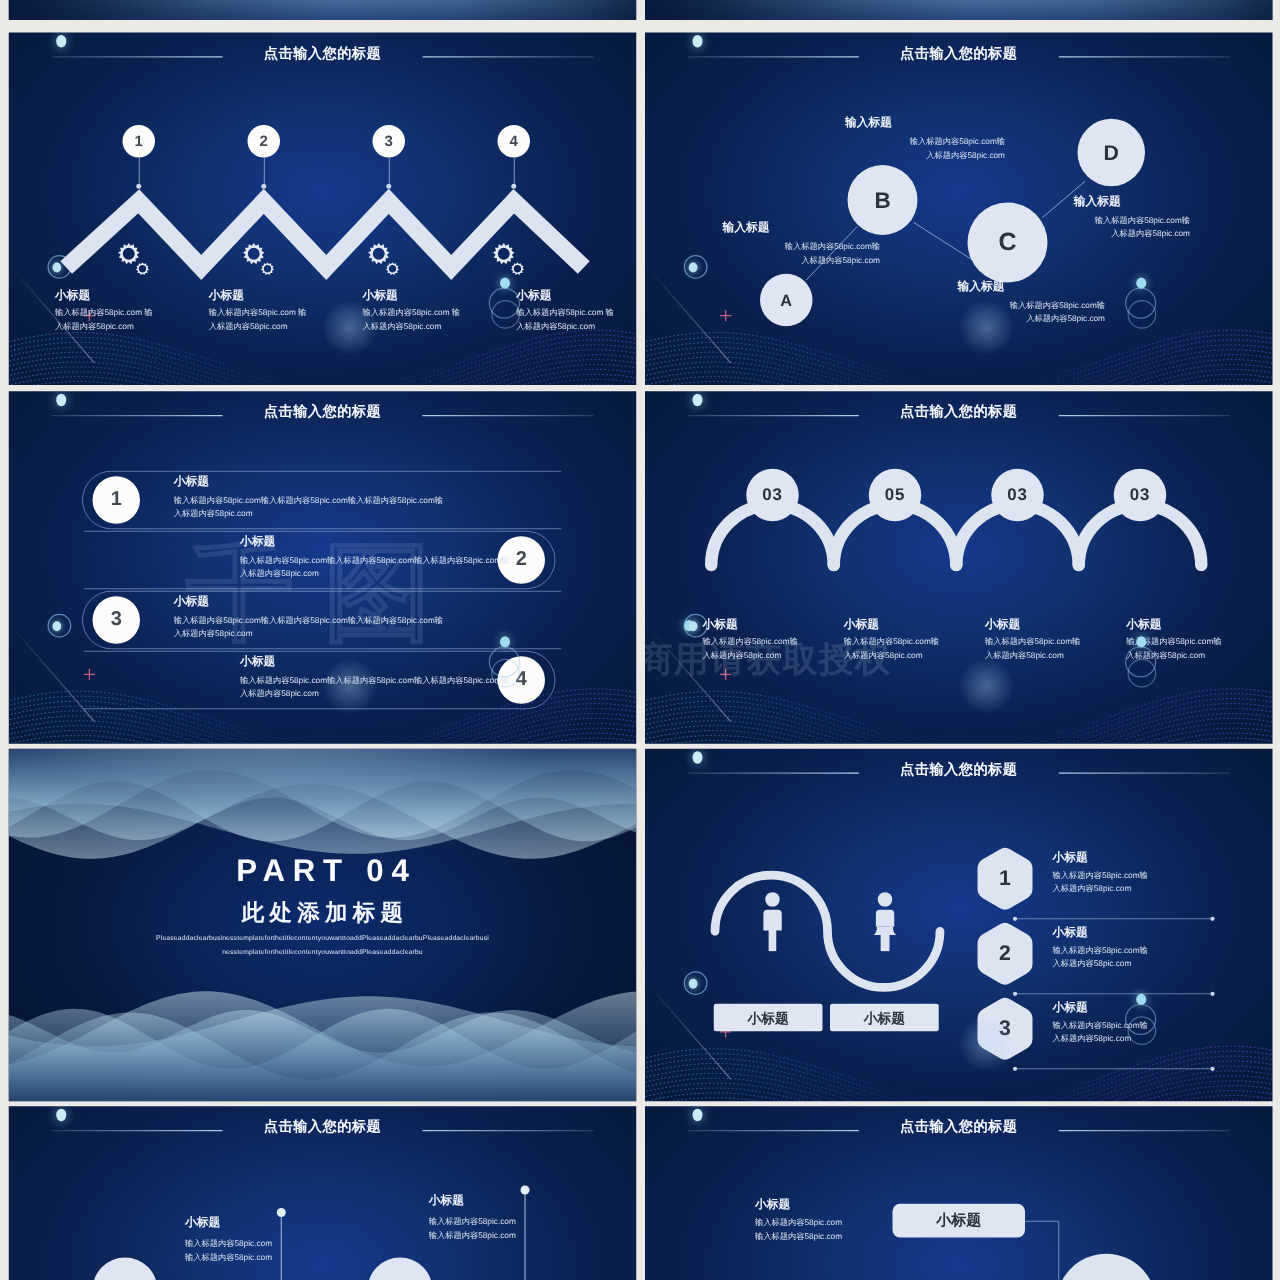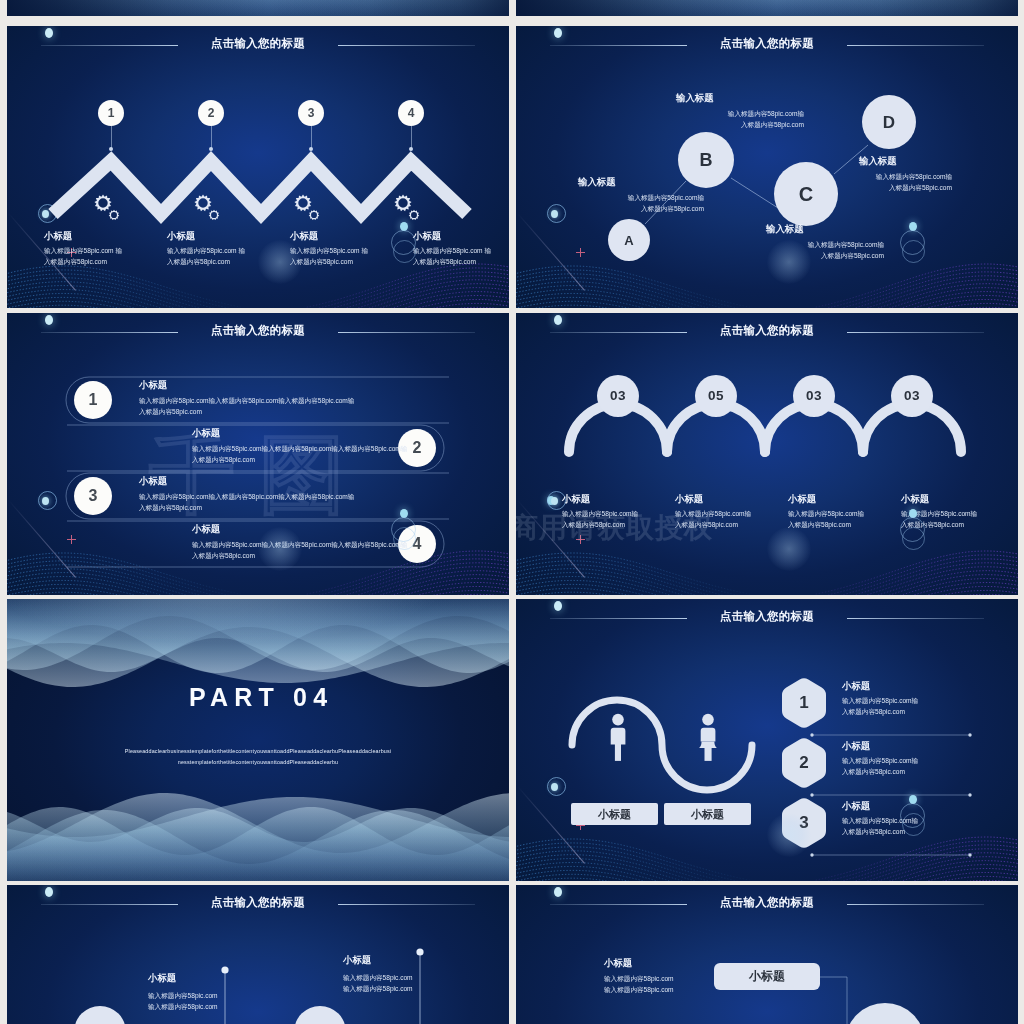--- a/index.html
+++ b/index.html
@@ -448,20 +448,21 @@
         <path d="M -20 -40 L -20.0 62.7 L -16.0 64.3 L -12.0 65.8 L -8.0 67.1 L -4.0 68.2 L 0.0 69.2 L 4.0 69.9 L 8.0 70.5 L 12.0 70.8 L 16.0 71.0 L 20.0 70.9 L 24.0 70.7 L 28.0 70.2 L 32.0 69.6 L 36.0 68.7 L 40.0 67.7 L 44.0 66.5 L 48.0 65.1 L 52.0 63.6 L 56.0 61.9 L 60.0 60.1 L 64.0 58.1 L 68.0 56.1 L 72.0 53.9 L 76.0 51.7 L 80.0 49.4 L 84.0 47.1 L 88.0 44.8 L 92.0 42.4 L 96.0 40.1 L 100.0 37.8 L 104.0 35.5 L 108.0 33.3 L 112.0 31.2 L 116.0 29.2 L 120.0 27.3 L 124.0 25.5 L 128.0 23.9 L 132.0 22.4 L 136.0 21.1 L 140.0 19.9 L 144.0 18.9 L 148.0 18.2 L 152.0 17.6 L 156.0 17.2 L 160.0 17.0 L 164.0 17.0 L 168.0 17.3 L 172.0 17.7 L 176.0 18.3 L 180.0 19.1 L 184.0 20.1 L 188.0 21.3 L 192.0 22.7 L 196.0 24.2 L 200.0 25.9 L 204.0 27.7 L 208.0 29.6 L 212.0 31.7 L 216.0 33.8 L 220.0 36.0 L 224.0 38.3 L 228.0 40.6 L 232.0 42.9 L 236.0 45.3 L 240.0 47.6 L 244.0 49.9 L 248.0 52.2 L 252.0 54.4 L 256.0 56.5 L 260.0 58.5 L 264.0 60.5 L 268.0 62.3 L 272.0 63.9 L 276.0 65.4 L 280.0 66.8 L 284.0 67.9 L 288.0 68.9 L 292.0 69.7 L 296.0 70.4 L 300.0 70.8 L 304.0 71.0 L 308.0 71.0 L 312.0 70.8 L 316.0 70.4 L 320.0 69.8 L 324.0 69.0 L 328.0 68.0 L 332.0 66.8 L 336.0 65.5 L 340.0 64.0 L 344.0 62.3 L 348.0 60.5 L 352.0 58.6 L 356.0 56.6 L 360.0 54.5 L 364.0 52.3 L 368.0 50.0 L 372.0 47.7 L 376.0 45.4 L 380.0 43.0 L 384.0 40.7 L 388.0 38.4 L 392.0 36.1 L 396.0 33.9 L 400.0 31.8 L 404.0 29.7 L 408.0 27.8 L 412.0 26.0 L 416.0 24.3 L 420.0 22.8 L 424.0 21.4 L 428.0 20.2 L 432.0 19.2 L 436.0 18.3 L 440.0 17.7 L 444.0 17.3 L 448.0 17.0 L 452.0 17.0 L 456.0 17.2 L 460.0 17.6 L 464.0 18.1 L 468.0 18.9 L 472.0 19.9 L 476.0 21.0 L 480.0 22.3 L 484.0 23.8 L 488.0 25.4 L 492.0 27.2 L 496.0 29.1 L 500.0 31.1 L 504.0 33.2 L 508.0 35.4 L 512.0 37.7 L 516.0 40.0 L 520.0 42.3 L 522 -40 Z" fill="url(#gt)"></path>
         <path d="M -20 -40 L -20.0 41.1 L -16.0 40.2 L -12.0 39.6 L -8.0 39.2 L -4.0 39.0 L 0.0 39.1 L 4.0 39.4 L 8.0 39.9 L 12.0 40.6 L 16.0 41.6 L 20.0 42.7 L 24.0 44.1 L 28.0 45.6 L 32.0 47.2 L 36.0 49.0 L 40.0 50.9 L 44.0 52.8 L 48.0 54.8 L 52.0 56.8 L 56.0 58.8 L 60.0 60.7 L 64.0 62.6 L 68.0 64.4 L 72.0 66.1 L 76.0 67.6 L 80.0 69.0 L 84.0 70.2 L 88.0 71.2 L 92.0 72.0 L 96.0 72.6 L 100.0 72.9 L 104.0 73.0 L 108.0 72.9 L 112.0 72.5 L 116.0 71.9 L 120.0 71.1 L 124.0 70.1 L 128.0 68.9 L 132.0 67.5 L 136.0 65.9 L 140.0 64.3 L 144.0 62.5 L 148.0 60.6 L 152.0 58.6 L 156.0 56.6 L 160.0 54.6 L 164.0 52.6 L 168.0 50.7 L 172.0 48.9 L 176.0 47.1 L 180.0 45.5 L 184.0 44.0 L 188.0 42.6 L 192.0 41.5 L 196.0 40.6 L 200.0 39.8 L 204.0 39.3 L 208.0 39.1 L 212.0 39.0 L 216.0 39.2 L 220.0 39.6 L 224.0 40.3 L 228.0 41.2 L 232.0 42.2 L 236.0 43.5 L 240.0 45.0 L 244.0 46.5 L 248.0 48.3 L 252.0 50.1 L 256.0 52.0 L 260.0 54.0 L 264.0 56.0 L 268.0 58.0 L 272.0 59.9 L 276.0 61.8 L 280.0 63.7 L 284.0 65.4 L 288.0 67.0 L 292.0 68.5 L 296.0 69.7 L 300.0 70.8 L 304.0 71.7 L 308.0 72.3 L 312.0 72.8 L 316.0 73.0 L 320.0 73.0 L 324.0 72.7 L 328.0 72.2 L 332.0 71.5 L 336.0 70.5 L 340.0 69.4 L 344.0 68.1 L 348.0 66.6 L 352.0 65.0 L 356.0 63.2 L 360.0 61.3 L 364.0 59.4 L 368.0 57.4 L 372.0 55.4 L 376.0 53.4 L 380.0 51.5 L 384.0 49.6 L 388.0 47.8 L 392.0 46.1 L 396.0 44.5 L 400.0 43.2 L 404.0 41.9 L 408.0 40.9 L 412.0 40.1 L 416.0 39.5 L 420.0 39.1 L 424.0 39.0 L 428.0 39.1 L 432.0 39.4 L 436.0 40.0 L 440.0 40.8 L 444.0 41.8 L 448.0 43.0 L 452.0 44.3 L 456.0 45.9 L 460.0 47.6 L 464.0 49.3 L 468.0 51.2 L 472.0 53.2 L 476.0 55.2 L 480.0 57.2 L 484.0 59.1 L 488.0 61.1 L 492.0 62.9 L 496.0 64.7 L 500.0 66.4 L 504.0 67.9 L 508.0 69.2 L 512.0 70.4 L 516.0 71.4 L 520.0 72.1 L 522 -40 Z" fill="url(#gt)"></path>
         <path d="M -20 322 L -20.0 254.0 L -16.0 254.0 L -12.0 253.8 L -8.0 253.5 L -4.0 253.0 L 0.0 252.4 L 4.0 251.6 L 8.0 250.7 L 12.0 249.7 L 16.0 248.5 L 20.0 247.2 L 24.0 245.8 L 28.0 244.3 L 32.0 242.6 L 36.0 240.9 L 40.0 239.1 L 44.0 237.2 L 48.0 235.3 L 52.0 233.2 L 56.0 231.2 L 60.0 229.1 L 64.0 227.0 L 68.0 224.8 L 72.0 222.7 L 76.0 220.5 L 80.0 218.4 L 84.0 216.3 L 88.0 214.3 L 92.0 212.3 L 96.0 210.3 L 100.0 208.5 L 104.0 206.7 L 108.0 205.0 L 112.0 203.4 L 116.0 201.9 L 120.0 200.5 L 124.0 199.2 L 128.0 198.1 L 132.0 197.1 L 136.0 196.2 L 140.0 195.5 L 144.0 194.9 L 148.0 194.4 L 152.0 194.1 L 156.0 194.0 L 160.0 194.0 L 164.0 194.2 L 168.0 194.5 L 172.0 195.0 L 176.0 195.6 L 180.0 196.4 L 184.0 197.3 L 188.0 198.3 L 192.0 199.5 L 196.0 200.8 L 200.0 202.2 L 204.0 203.8 L 208.0 205.4 L 212.0 207.1 L 216.0 208.9 L 220.0 210.8 L 224.0 212.8 L 228.0 214.8 L 232.0 216.9 L 236.0 219.0 L 240.0 221.1 L 244.0 223.2 L 248.0 225.4 L 252.0 227.5 L 256.0 229.6 L 260.0 231.7 L 264.0 233.8 L 268.0 235.8 L 272.0 237.7 L 276.0 239.6 L 280.0 241.4 L 284.0 243.1 L 288.0 244.7 L 292.0 246.2 L 296.0 247.5 L 300.0 248.8 L 304.0 250.0 L 308.0 251.0 L 312.0 251.8 L 316.0 252.6 L 320.0 253.1 L 324.0 253.6 L 328.0 253.9 L 332.0 254.0 L 336.0 254.0 L 340.0 253.8 L 344.0 253.5 L 348.0 253.0 L 352.0 252.4 L 356.0 251.6 L 360.0 250.7 L 364.0 249.6 L 368.0 248.5 L 372.0 247.2 L 376.0 245.7 L 380.0 244.2 L 384.0 242.6 L 388.0 240.8 L 392.0 239.0 L 396.0 237.1 L 400.0 235.2 L 404.0 233.2 L 408.0 231.1 L 412.0 229.0 L 416.0 226.9 L 420.0 224.7 L 424.0 222.6 L 428.0 220.5 L 432.0 218.3 L 436.0 216.3 L 440.0 214.2 L 444.0 212.2 L 448.0 210.3 L 452.0 208.4 L 456.0 206.6 L 460.0 204.9 L 464.0 203.3 L 468.0 201.8 L 472.0 200.4 L 476.0 199.2 L 480.0 198.0 L 484.0 197.0 L 488.0 196.2 L 492.0 195.4 L 496.0 194.8 L 500.0 194.4 L 504.0 194.1 L 508.0 194.0 L 512.0 194.0 L 516.0 194.2 L 520.0 194.5 L 522 322 Z" fill="url(#gb)"></path>
         <path d="M -20 322 L -20.0 237.7 L -16.0 235.4 L -12.0 233.0 L -8.0 230.6 L -4.0 228.2 L 0.0 225.9 L 4.0 223.6 L 8.0 221.4 L 12.0 219.3 L 16.0 217.3 L 20.0 215.5 L 24.0 213.8 L 28.0 212.4 L 32.0 211.1 L 36.0 210.0 L 40.0 209.2 L 44.0 208.5 L 48.0 208.2 L 52.0 208.0 L 56.0 208.1 L 60.0 208.4 L 64.0 209.0 L 68.0 209.8 L 72.0 210.8 L 76.0 212.0 L 80.0 213.5 L 84.0 215.1 L 88.0 216.8 L 92.0 218.8 L 96.0 220.8 L 100.0 223.0 L 104.0 225.3 L 108.0 227.6 L 112.0 230.0 L 116.0 232.4 L 120.0 234.8 L 124.0 237.2 L 128.0 239.5 L 132.0 241.7 L 136.0 243.9 L 140.0 245.9 L 144.0 247.8 L 148.0 249.5 L 152.0 251.0 L 156.0 252.4 L 160.0 253.6 L 164.0 254.5 L 168.0 255.2 L 172.0 255.7 L 176.0 256.0 L 180.0 256.0 L 184.0 255.7 L 188.0 255.3 L 192.0 254.6 L 196.0 253.7 L 200.0 252.5 L 204.0 251.2 L 208.0 249.6 L 212.0 247.9 L 216.0 246.0 L 220.0 244.0 L 224.0 241.9 L 228.0 239.7 L 232.0 237.3 L 236.0 235.0 L 240.0 232.6 L 244.0 230.2 L 248.0 227.8 L 252.0 225.5 L 256.0 223.2 L 260.0 221.0 L 264.0 218.9 L 268.0 217.0 L 272.0 215.2 L 276.0 213.6 L 280.0 212.1 L 284.0 210.9 L 288.0 209.9 L 292.0 209.0 L 296.0 208.5 L 300.0 208.1 L 304.0 208.0 L 308.0 208.1 L 312.0 208.5 L 316.0 209.1 L 320.0 209.9 L 324.0 211.0 L 328.0 212.3 L 332.0 213.7 L 336.0 215.4 L 340.0 217.2 L 344.0 219.1 L 348.0 221.2 L 352.0 223.4 L 356.0 225.7 L 360.0 228.0 L 364.0 230.4 L 368.0 232.8 L 372.0 235.2 L 376.0 237.6 L 380.0 239.9 L 384.0 242.1 L 388.0 244.2 L 392.0 246.2 L 396.0 248.1 L 400.0 249.8 L 404.0 251.3 L 408.0 252.6 L 412.0 253.7 L 416.0 254.6 L 420.0 255.3 L 424.0 255.8 L 428.0 256.0 L 432.0 256.0 L 436.0 255.7 L 440.0 255.2 L 444.0 254.4 L 448.0 253.5 L 452.0 252.3 L 456.0 250.9 L 460.0 249.3 L 464.0 247.6 L 468.0 245.7 L 472.0 243.7 L 476.0 241.5 L 480.0 239.3 L 484.0 237.0 L 488.0 234.6 L 492.0 232.2 L 496.0 229.8 L 500.0 227.4 L 504.0 225.1 L 508.0 222.8 L 512.0 220.7 L 516.0 218.6 L 520.0 216.7 L 522 322 Z" fill="url(#gb)"></path>
         <path d="M -20 322 L -20.0 224.2 L -16.0 225.3 L -12.0 226.3 L -8.0 227.3 L -4.0 228.3 L 0.0 229.3 L 4.0 230.2 L 8.0 231.1 L 12.0 231.9 L 16.0 232.7 L 20.0 233.5 L 24.0 234.2 L 28.0 234.8 L 32.0 235.4 L 36.0 236.0 L 40.0 236.4 L 44.0 236.8 L 48.0 237.2 L 52.0 237.5 L 56.0 237.7 L 60.0 237.9 L 64.0 238.0 L 68.0 238.0 L 72.0 238.0 L 76.0 237.9 L 80.0 237.7 L 84.0 237.5 L 88.0 237.2 L 92.0 236.8 L 96.0 236.4 L 100.0 235.9 L 104.0 235.4 L 108.0 234.8 L 112.0 234.2 L 116.0 233.5 L 120.0 232.7 L 124.0 231.9 L 128.0 231.1 L 132.0 230.2 L 136.0 229.3 L 140.0 228.3 L 144.0 227.3 L 148.0 226.3 L 152.0 225.2 L 156.0 224.2 L 160.0 223.1 L 164.0 221.9 L 168.0 220.8 L 172.0 219.7 L 176.0 218.5 L 180.0 217.4 L 184.0 216.3 L 188.0 215.1 L 192.0 214.0 L 196.0 212.9 L 200.0 211.8 L 204.0 210.7 L 208.0 209.7 L 212.0 208.6 L 216.0 207.6 L 220.0 206.7 L 224.0 205.8 L 228.0 204.9 L 232.0 204.0 L 236.0 203.2 L 240.0 202.5 L 244.0 201.8 L 248.0 201.2 L 252.0 200.6 L 256.0 200.0 L 260.0 199.6 L 264.0 199.2 L 268.0 198.8 L 272.0 198.5 L 276.0 198.3 L 280.0 198.1 L 284.0 198.0 L 288.0 198.0 L 292.0 198.0 L 296.0 198.1 L 300.0 198.3 L 304.0 198.5 L 308.0 198.8 L 312.0 199.2 L 316.0 199.6 L 320.0 200.1 L 324.0 200.6 L 328.0 201.2 L 332.0 201.8 L 336.0 202.5 L 340.0 203.3 L 344.0 204.1 L 348.0 204.9 L 352.0 205.8 L 356.0 206.7 L 360.0 207.7 L 364.0 208.7 L 368.0 209.7 L 372.0 210.8 L 376.0 211.9 L 380.0 213.0 L 384.0 214.1 L 388.0 215.2 L 392.0 216.3 L 396.0 217.5 L 400.0 218.6 L 404.0 219.8 L 408.0 220.9 L 412.0 222.0 L 416.0 223.1 L 420.0 224.2 L 424.0 225.3 L 428.0 226.4 L 432.0 227.4 L 436.0 228.4 L 440.0 229.3 L 444.0 230.3 L 448.0 231.1 L 452.0 232.0 L 456.0 232.8 L 460.0 233.5 L 464.0 234.2 L 468.0 234.9 L 472.0 235.4 L 476.0 236.0 L 480.0 236.4 L 484.0 236.9 L 488.0 237.2 L 492.0 237.5 L 496.0 237.7 L 500.0 237.9 L 504.0 238.0 L 508.0 238.0 L 512.0 238.0 L 516.0 237.9 L 520.0 237.7 L 522 322 Z" fill="url(#gb)"></path>
         <path d="M -20 322 L -20.0 260.4 L -16.0 259.0 L -12.0 257.4 L -8.0 255.7 L -4.0 253.9 L 0.0 251.9 L 4.0 249.9 L 8.0 247.7 L 12.0 245.5 L 16.0 243.2 L 20.0 240.9 L 24.0 238.5 L 28.0 236.2 L 32.0 233.9 L 36.0 231.6 L 40.0 229.3 L 44.0 227.1 L 48.0 225.0 L 52.0 223.0 L 56.0 221.1 L 60.0 219.3 L 64.0 217.7 L 68.0 216.2 L 72.0 214.9 L 76.0 213.8 L 80.0 212.9 L 84.0 212.1 L 88.0 211.5 L 92.0 211.2 L 96.0 211.0 L 100.0 211.1 L 104.0 211.3 L 108.0 211.7 L 112.0 212.4 L 116.0 213.2 L 120.0 214.3 L 124.0 215.5 L 128.0 216.8 L 132.0 218.4 L 136.0 220.1 L 140.0 221.9 L 144.0 223.8 L 148.0 225.9 L 152.0 228.0 L 156.0 230.2 L 160.0 232.5 L 164.0 234.8 L 168.0 237.2 L 172.0 239.5 L 176.0 241.8 L 180.0 244.2 L 184.0 246.4 L 188.0 248.6 L 192.0 250.7 L 196.0 252.7 L 200.0 254.7 L 204.0 256.4 L 208.0 258.1 L 212.0 259.6 L 216.0 260.9 L 220.0 262.1 L 224.0 263.0 L 228.0 263.8 L 232.0 264.4 L 236.0 264.8 L 240.0 265.0 L 244.0 265.0 L 248.0 264.7 L 252.0 264.3 L 256.0 263.7 L 260.0 262.9 L 264.0 261.9 L 268.0 260.7 L 272.0 259.3 L 276.0 257.8 L 280.0 256.2 L 284.0 254.4 L 288.0 252.4 L 292.0 250.4 L 296.0 248.3 L 300.0 246.1 L 304.0 243.8 L 308.0 241.5 L 312.0 239.1 L 316.0 236.8 L 320.0 234.5 L 324.0 232.1 L 328.0 229.9 L 332.0 227.7 L 336.0 225.5 L 340.0 223.5 L 344.0 221.6 L 348.0 219.8 L 352.0 218.1 L 356.0 216.6 L 360.0 215.3 L 364.0 214.1 L 368.0 213.1 L 372.0 212.3 L 376.0 211.7 L 380.0 211.2 L 384.0 211.0 L 388.0 211.0 L 392.0 211.2 L 396.0 211.6 L 400.0 212.2 L 404.0 213.0 L 408.0 214.0 L 412.0 215.1 L 416.0 216.5 L 420.0 218.0 L 424.0 219.6 L 428.0 221.4 L 432.0 223.3 L 436.0 225.3 L 440.0 227.5 L 444.0 229.7 L 448.0 231.9 L 452.0 234.2 L 456.0 236.6 L 460.0 238.9 L 464.0 241.2 L 468.0 243.6 L 472.0 245.8 L 476.0 248.1 L 480.0 250.2 L 484.0 252.2 L 488.0 254.2 L 492.0 256.0 L 496.0 257.7 L 500.0 259.2 L 504.0 260.6 L 508.0 261.8 L 512.0 262.8 L 516.0 263.6 L 520.0 264.3 L 522 322 Z" fill="url(#gb)"></path>
         <path d="M -20 322 L -20.0 209.1 L -16.0 209.4 L -12.0 209.9 L -8.0 210.7 L -4.0 211.7 L 0.0 212.9 L 4.0 214.2 L 8.0 215.7 L 12.0 217.4 L 16.0 219.2 L 20.0 221.1 L 24.0 223.0 L 28.0 225.0 L 32.0 227.0 L 36.0 229.0 L 40.0 230.9 L 44.0 232.8 L 48.0 234.6 L 52.0 236.2 L 56.0 237.8 L 60.0 239.1 L 64.0 240.3 L 68.0 241.3 L 72.0 242.0 L 76.0 242.6 L 80.0 242.9 L 84.0 243.0 L 88.0 242.8 L 92.0 242.5 L 96.0 241.9 L 100.0 241.0 L 104.0 240.0 L 108.0 238.8 L 112.0 237.3 L 116.0 235.8 L 120.0 234.1 L 124.0 232.3 L 128.0 230.4 L 132.0 228.4 L 136.0 226.4 L 140.0 224.4 L 144.0 222.4 L 148.0 220.5 L 152.0 218.7 L 156.0 216.9 L 160.0 215.3 L 164.0 213.8 L 168.0 212.5 L 172.0 211.4 L 176.0 210.5 L 180.0 209.8 L 184.0 209.3 L 188.0 209.0 L 192.0 209.0 L 196.0 209.2 L 200.0 209.7 L 204.0 210.4 L 208.0 211.3 L 212.0 212.4 L 216.0 213.6 L 220.0 215.1 L 224.0 216.7 L 228.0 218.4 L 232.0 220.3 L 236.0 222.2 L 240.0 224.2 L 244.0 226.2 L 248.0 228.2 L 252.0 230.1 L 256.0 232.0 L 260.0 233.9 L 264.0 235.6 L 268.0 237.2 L 272.0 238.6 L 276.0 239.8 L 280.0 240.9 L 284.0 241.8 L 288.0 242.4 L 292.0 242.8 L 296.0 243.0 L 300.0 242.9 L 304.0 242.6 L 308.0 242.1 L 312.0 241.4 L 316.0 240.4 L 320.0 239.3 L 324.0 237.9 L 328.0 236.4 L 332.0 234.8 L 336.0 233.0 L 340.0 231.2 L 344.0 229.2 L 348.0 227.2 L 352.0 225.2 L 356.0 223.2 L 360.0 221.3 L 364.0 219.4 L 368.0 217.6 L 372.0 215.9 L 376.0 214.4 L 380.0 213.0 L 384.0 211.8 L 388.0 210.8 L 392.0 210.0 L 396.0 209.5 L 400.0 209.1 L 404.0 209.0 L 408.0 209.1 L 412.0 209.5 L 416.0 210.1 L 420.0 210.9 L 424.0 211.9 L 428.0 213.1 L 432.0 214.5 L 436.0 216.0 L 440.0 217.7 L 444.0 219.5 L 448.0 221.4 L 452.0 223.4 L 456.0 225.4 L 460.0 227.4 L 464.0 229.3 L 468.0 231.3 L 472.0 233.1 L 476.0 234.9 L 480.0 236.5 L 484.0 238.0 L 488.0 239.4 L 492.0 240.5 L 496.0 241.4 L 500.0 242.2 L 504.0 242.7 L 508.0 242.9 L 512.0 243.0 L 516.0 242.8 L 520.0 242.4 L 522 322 Z" fill="url(#gb)"></path>
         <rect x="0" y="-20" width="502" height="135" fill="url(#wglow)"></rect>
       </svg>
       <div class="partlabel">PART 04</div>
+      <div class="parttitle">此处添加标题</div>
       <div class="partpara" style="top:149px;">PleaseaddaclearbusinesstemplateforthetitlecontentyouwanttoaddPleaseaddaclearbuPleaseaddaclearbusi</div>
       <div class="partpara" style="top:160px;">nesstemplateforthetitlecontentyouwanttoaddPleaseaddaclearbu</div>
     </div>
 <div class="slide col1 r3">
       <div class="hdot"></div>
       <div class="hline l"></div>
       <div class="hline r"></div>
       <div class="htitle">点击输入您的标题</div>
       <svg class="deco" viewBox="0 0 502 282" width="502" height="282">
         <use href="#meshL"></use>

